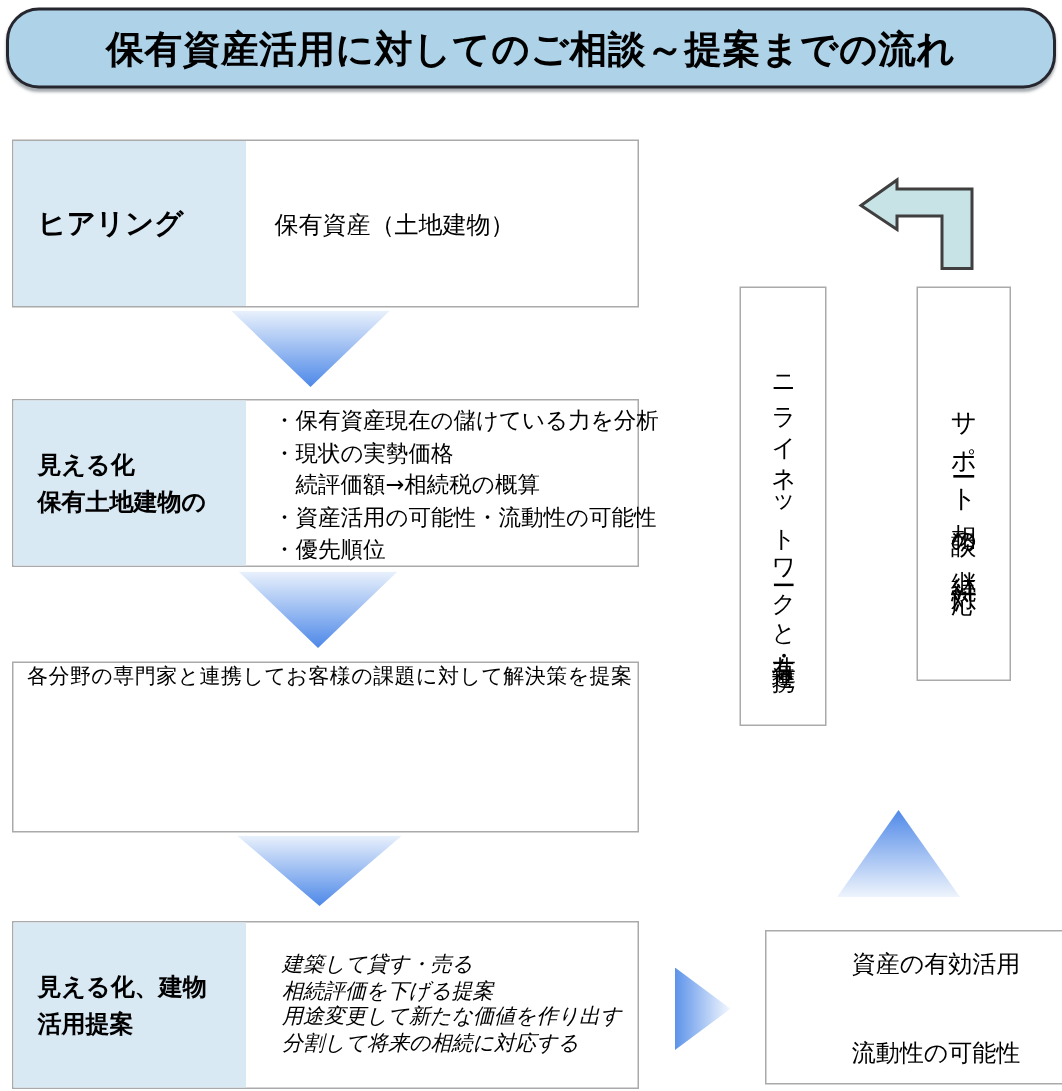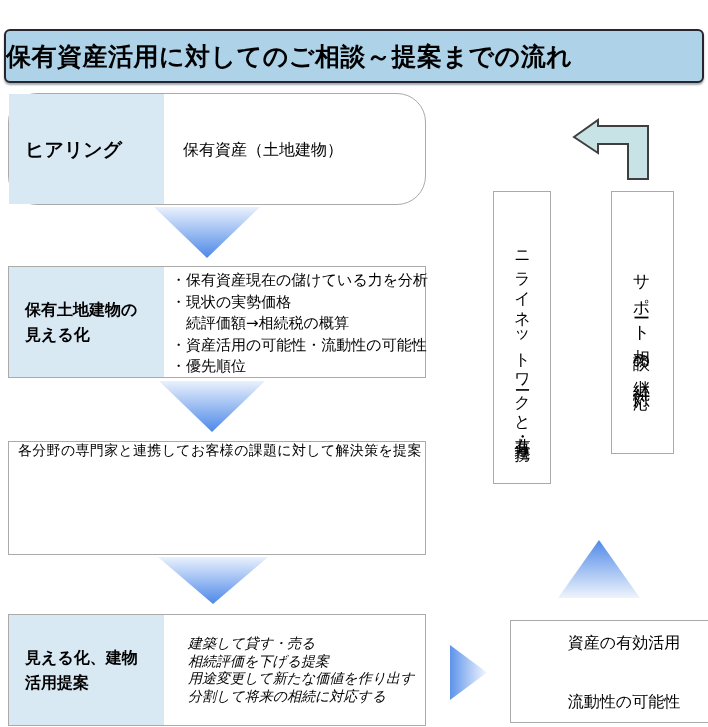--- a/index.html
+++ b/index.html
@@ -8,43 +8,43 @@
     --elbow-fill:#c8e3e5; --elbow-stroke:#3f3f3f;
   }
   html,body{margin:0;padding:0;background:#fff;}
   #stage{
     position:relative;width:708px;height:727px;background:#fff;
     font-family:"DejaVu Sans",sans-serif;color:#000;overflow:hidden;
   }
   .abs{position:absolute;box-sizing:border-box;}
   
   #title-bar{
-    left:4px;top:5px;width:700px;height:54px;border-radius:6px;
+    left:4px;top:5px;width:700px;height:54px;border-radius:22px;
     background:var(--title-bg,#aed3e8);border:2px solid var(--title-border,#26262e);
     box-shadow:0 2px 2px rgba(90,100,110,.55);
-    display:flex;align-items:center;justify-content:flex-start;
-    font-size:25px;font-weight:700;letter-spacing:.5px;margin-top:24px;
+    display:flex;align-items:center;justify-content:center;
+    font-size:25px;font-weight:700;letter-spacing:.5px;
   }
   
   .flow-box{
     left:8px;width:418px;background:#fff;border:1px solid var(--box-border,#aaa);
     display:flex;flex-direction:row;
   }
   .left-cell{
     width:155px;flex:0 0 155px;background:var(--cell-bg,#d9e9f4);
     display:flex;flex-direction:column;justify-content:center;
   }
   .left-cell .hd{font-weight:700;font-size:16px;line-height:25px;padding-left:16px;}
-  #box-hearing{top:93px;height:112px;border-radius:29px;}
+  #box-hearing{top:93px;height:112px;}
   #box-hearing .hd{font-size:19px;}
   #box-hearing .body{display:flex;flex-direction:column;justify-content:center;
     padding-left:19px;font-size:16px;line-height:35px;}
   #box-visualize{top:266px;height:112px;}
   #box-visualize .body{display:flex;flex-direction:column;justify-content:center;
-    padding:4px 0 0 7px;font-size:15px;line-height:21.5px;white-space:pre;}
+    padding:4px 0 0 18px;font-size:15px;line-height:21.5px;white-space:pre;}
   #box-solution{top:441px;height:114px;display:flex;align-items:flex-start;
     padding:0 0 12px 9px;font-size:14px;letter-spacing:.3px;}
   #box-proposal{top:614px;height:112px;}
   #box-proposal .body{display:flex;flex-direction:column;justify-content:center;
     padding-left:24px;font-size:14px;line-height:17.5px;white-space:pre;font-style:italic;}
   
   #box-result{
     left:510px;top:620px;width:228px;height:103px;background:#fff;
     border:1px solid var(--box-border,#aaa);
     display:flex;flex-direction:column;justify-content:center;align-items:center;
@@ -93,22 +93,22 @@
     </div>
     <div class="body">
       <div>保有資産（土地建物）</div>
     </div>
   </div>
 
   <div id="down-arrow-1" class="abs arrow-down"></div>
 
   <div id="box-visualize" class="abs flow-box">
     <div class="left-cell">
+      <div class="hd">見える化</div>
       <div class="hd">保有土地建物の</div>
-      <div class="hd">見える化</div>
     </div>
     <div class="body">
       <div>・保有資産現在の儲けている力を分析</div>
       <div>・現状の実勢価格</div>
       <div>　続評価額→相続税の概算</div>
       <div>・資産活用の可能性・流動性の可能性</div>
       <div>・優先順位</div>
     </div>
   </div>
 

